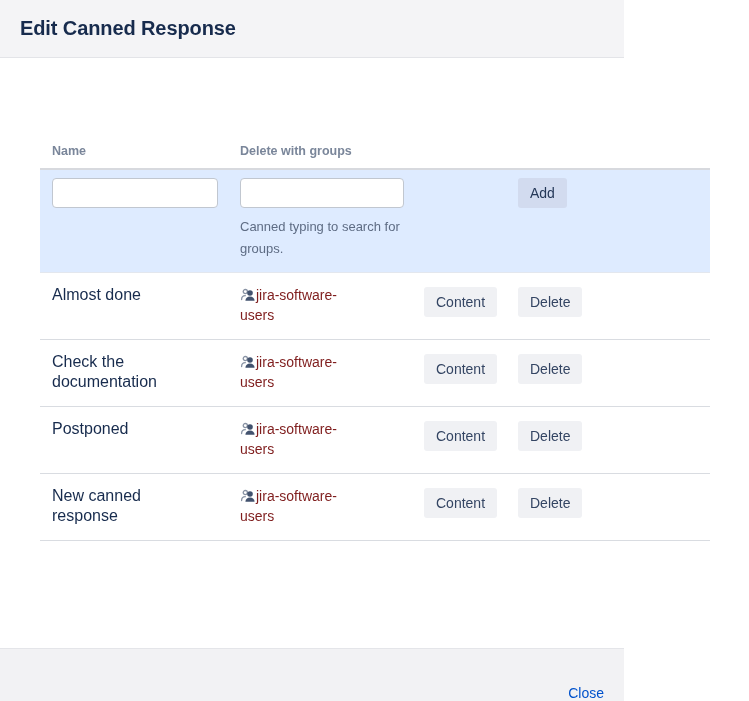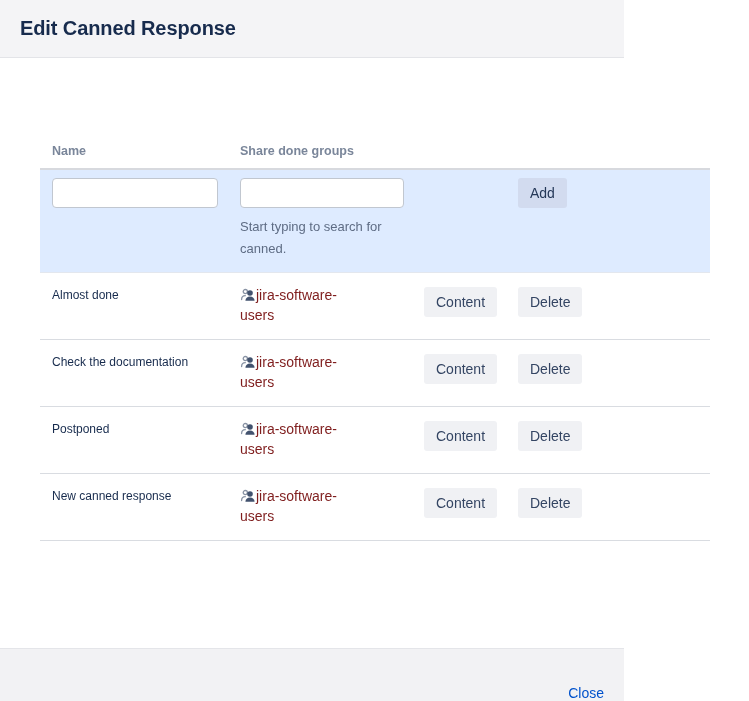--- a/index.html
+++ b/index.html
@@ -73,21 +73,21 @@
   }
   .add-btn { background: #D2DBEF; color: #253858; padding: 6px 12px; }
   
   .data-row {
     border-bottom: 1px solid #D9DCE1;
     min-height: 60px;
     padding: 12px 0 14px 0;
   }
   .data-row .cell { padding-left: 12px; }
   .name-text {
-    font-size: 12px; line-height: 20px; color: #172B4D;
+    font-size: 16px; line-height: 20px; color: #172B4D;
     max-width: 142px;
   }
   .group-wrap {
     font-size: 14px; line-height: 20px; color: #7f1d1d;
     max-width: 122px;
   }
   .grp-icon {
     display: inline-block; width: 16px; height: 16px;
     vertical-align: -3px;
   }
@@ -112,32 +112,32 @@
 
   <div class="dlg-header">
     <div class="dlg-title">Edit Canned Response</div>
   </div>
 
   <div class="dlg-body">
     <div class="table">
 
       <div class="grid-row head-row">
         <div class="hcell">Name</div>
-        <div class="hcell">Share done groups</div>
+        <div class="hcell">Delete with groups</div>
         <div class="hcell"></div>
         <div class="hcell"></div>
       </div>
 
       <div class="grid-row new-row">
         <div class="cell">
           <input class="text-input" type="text" placeholder="" style="">
         </div>
         <div class="cell">
           <input class="text-input groups-input" type="text" placeholder="" style="">
-          <div class="help-text">Start typing to search for canned.</div>
+          <div class="help-text">Canned typing to search for groups.</div>
         </div>
         <div class="cell"></div>
         <div class="cell">
           <button class="btn add-btn">Add</button>
         </div>
       </div>
 
       <div class="grid-row data-row">
         <div class="cell">
           <div class="name-text">Almost done</div>

